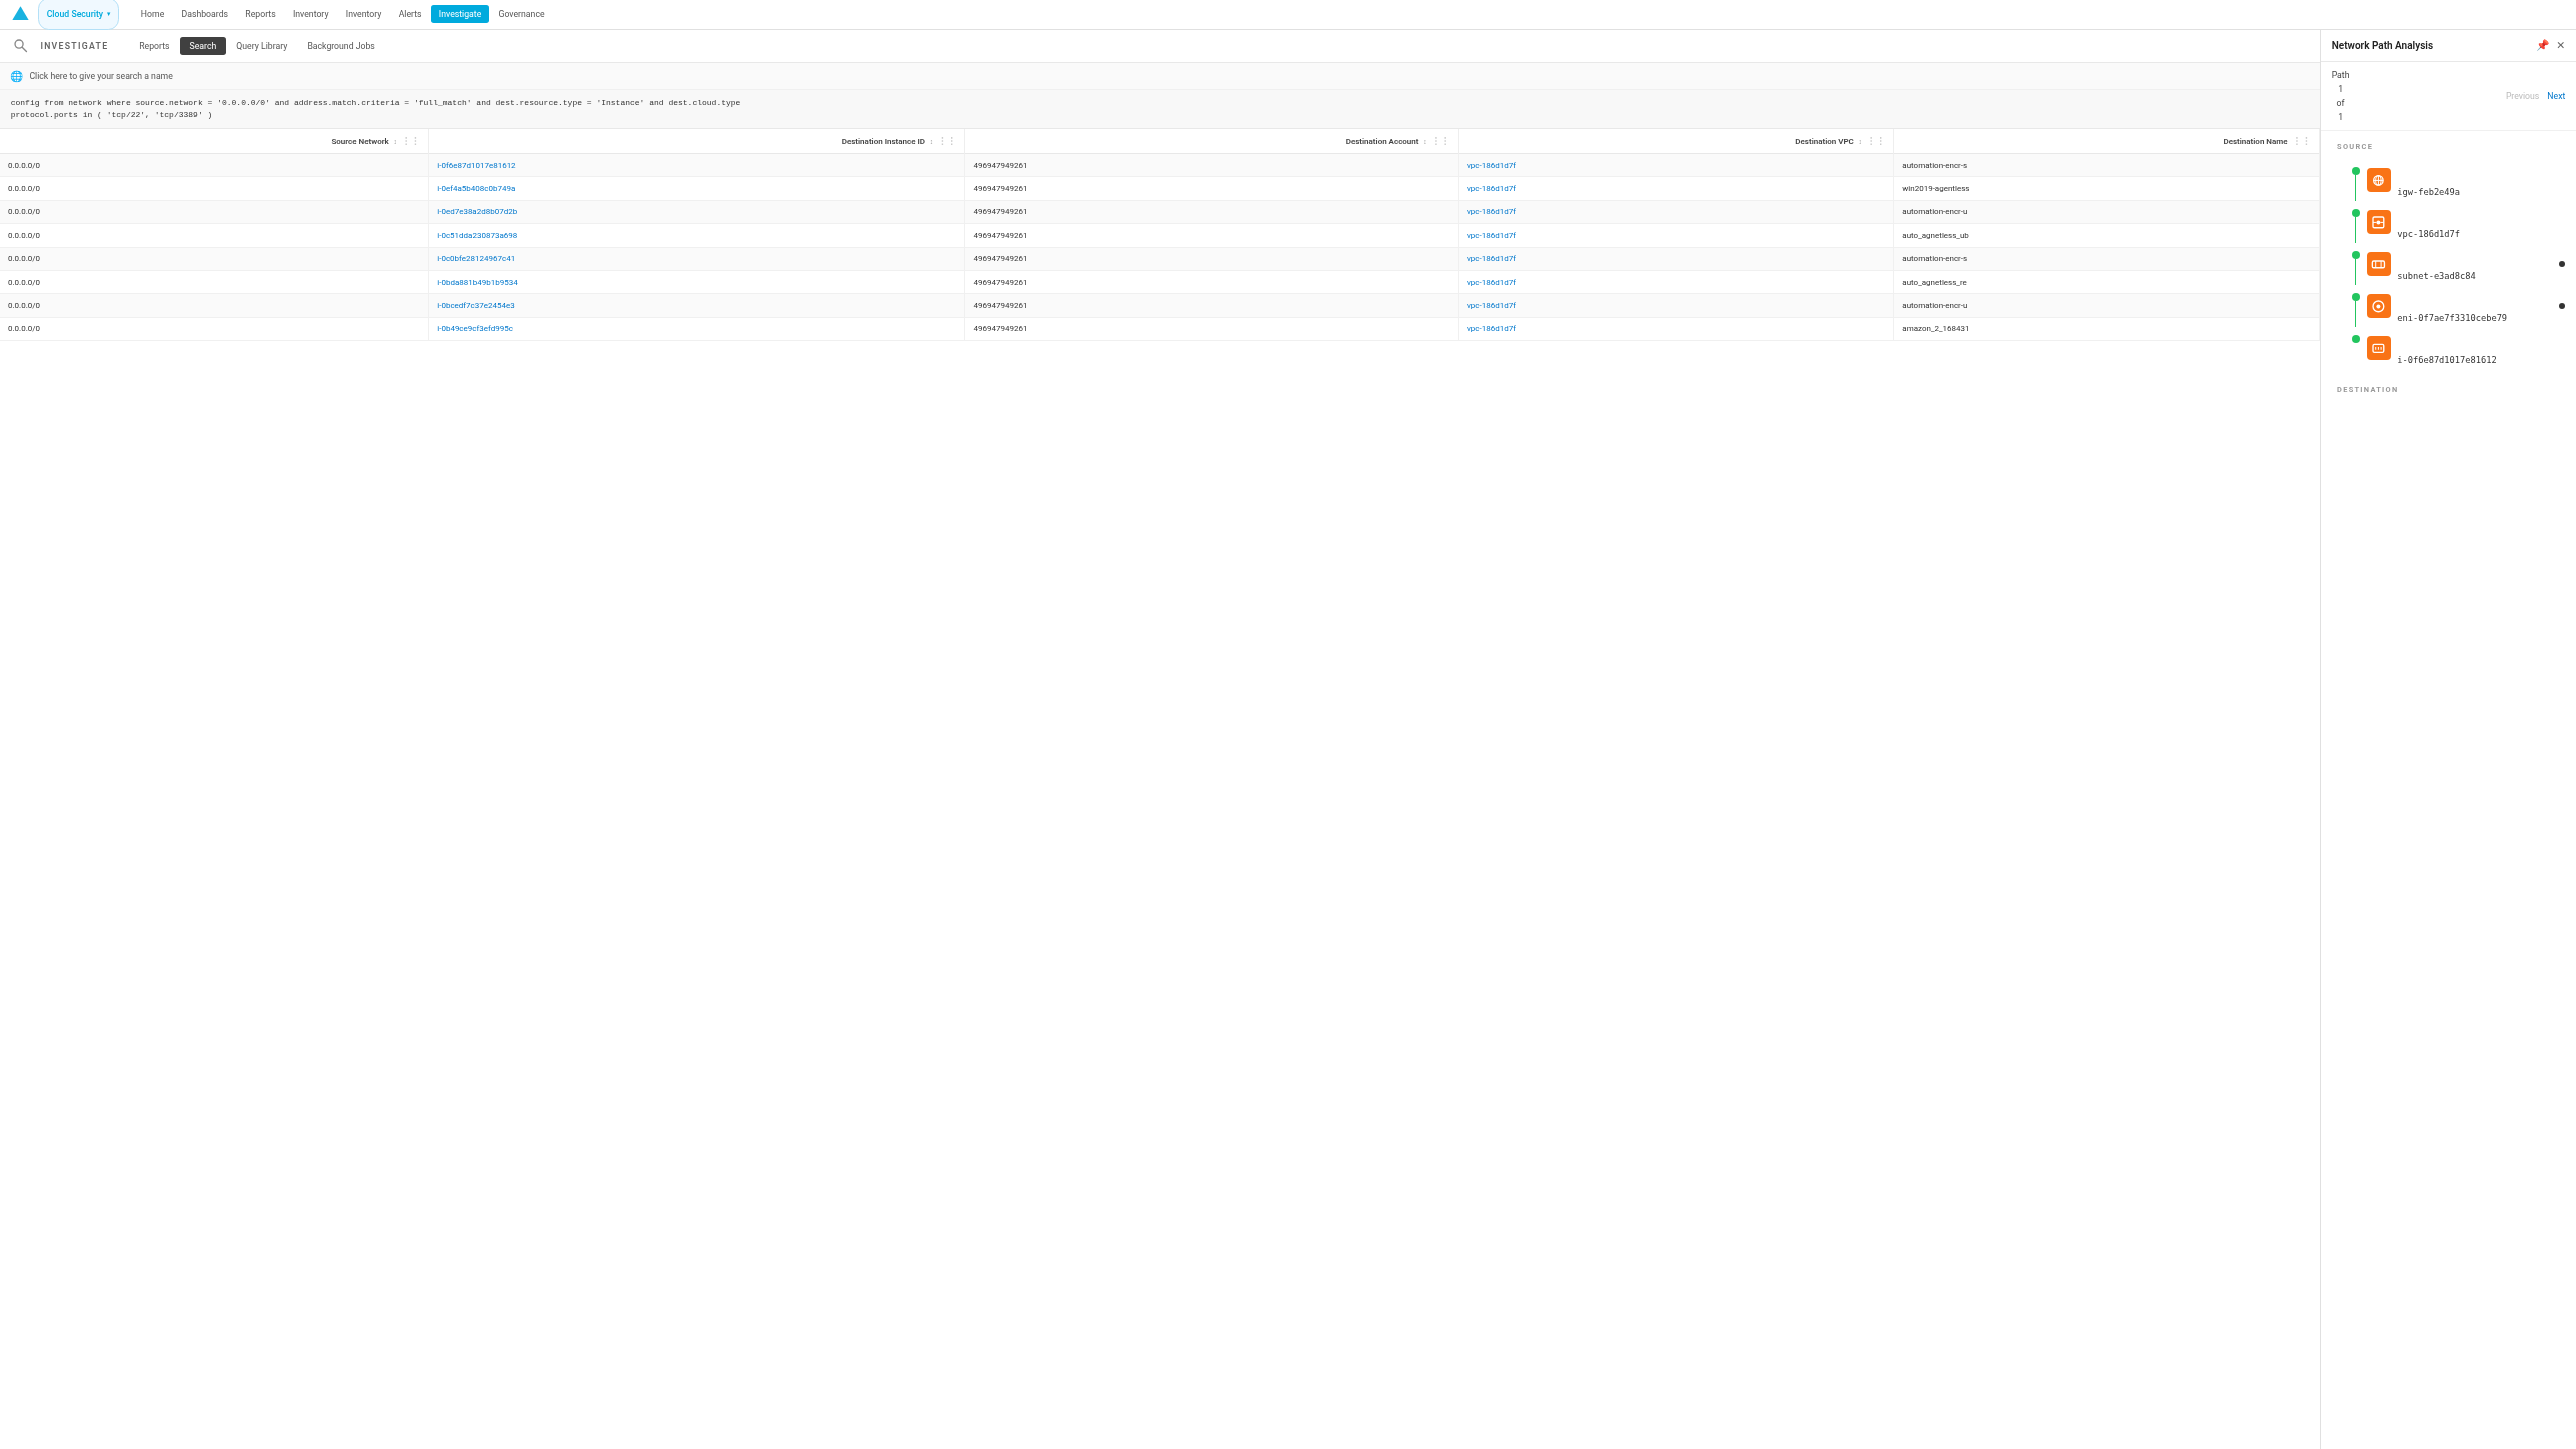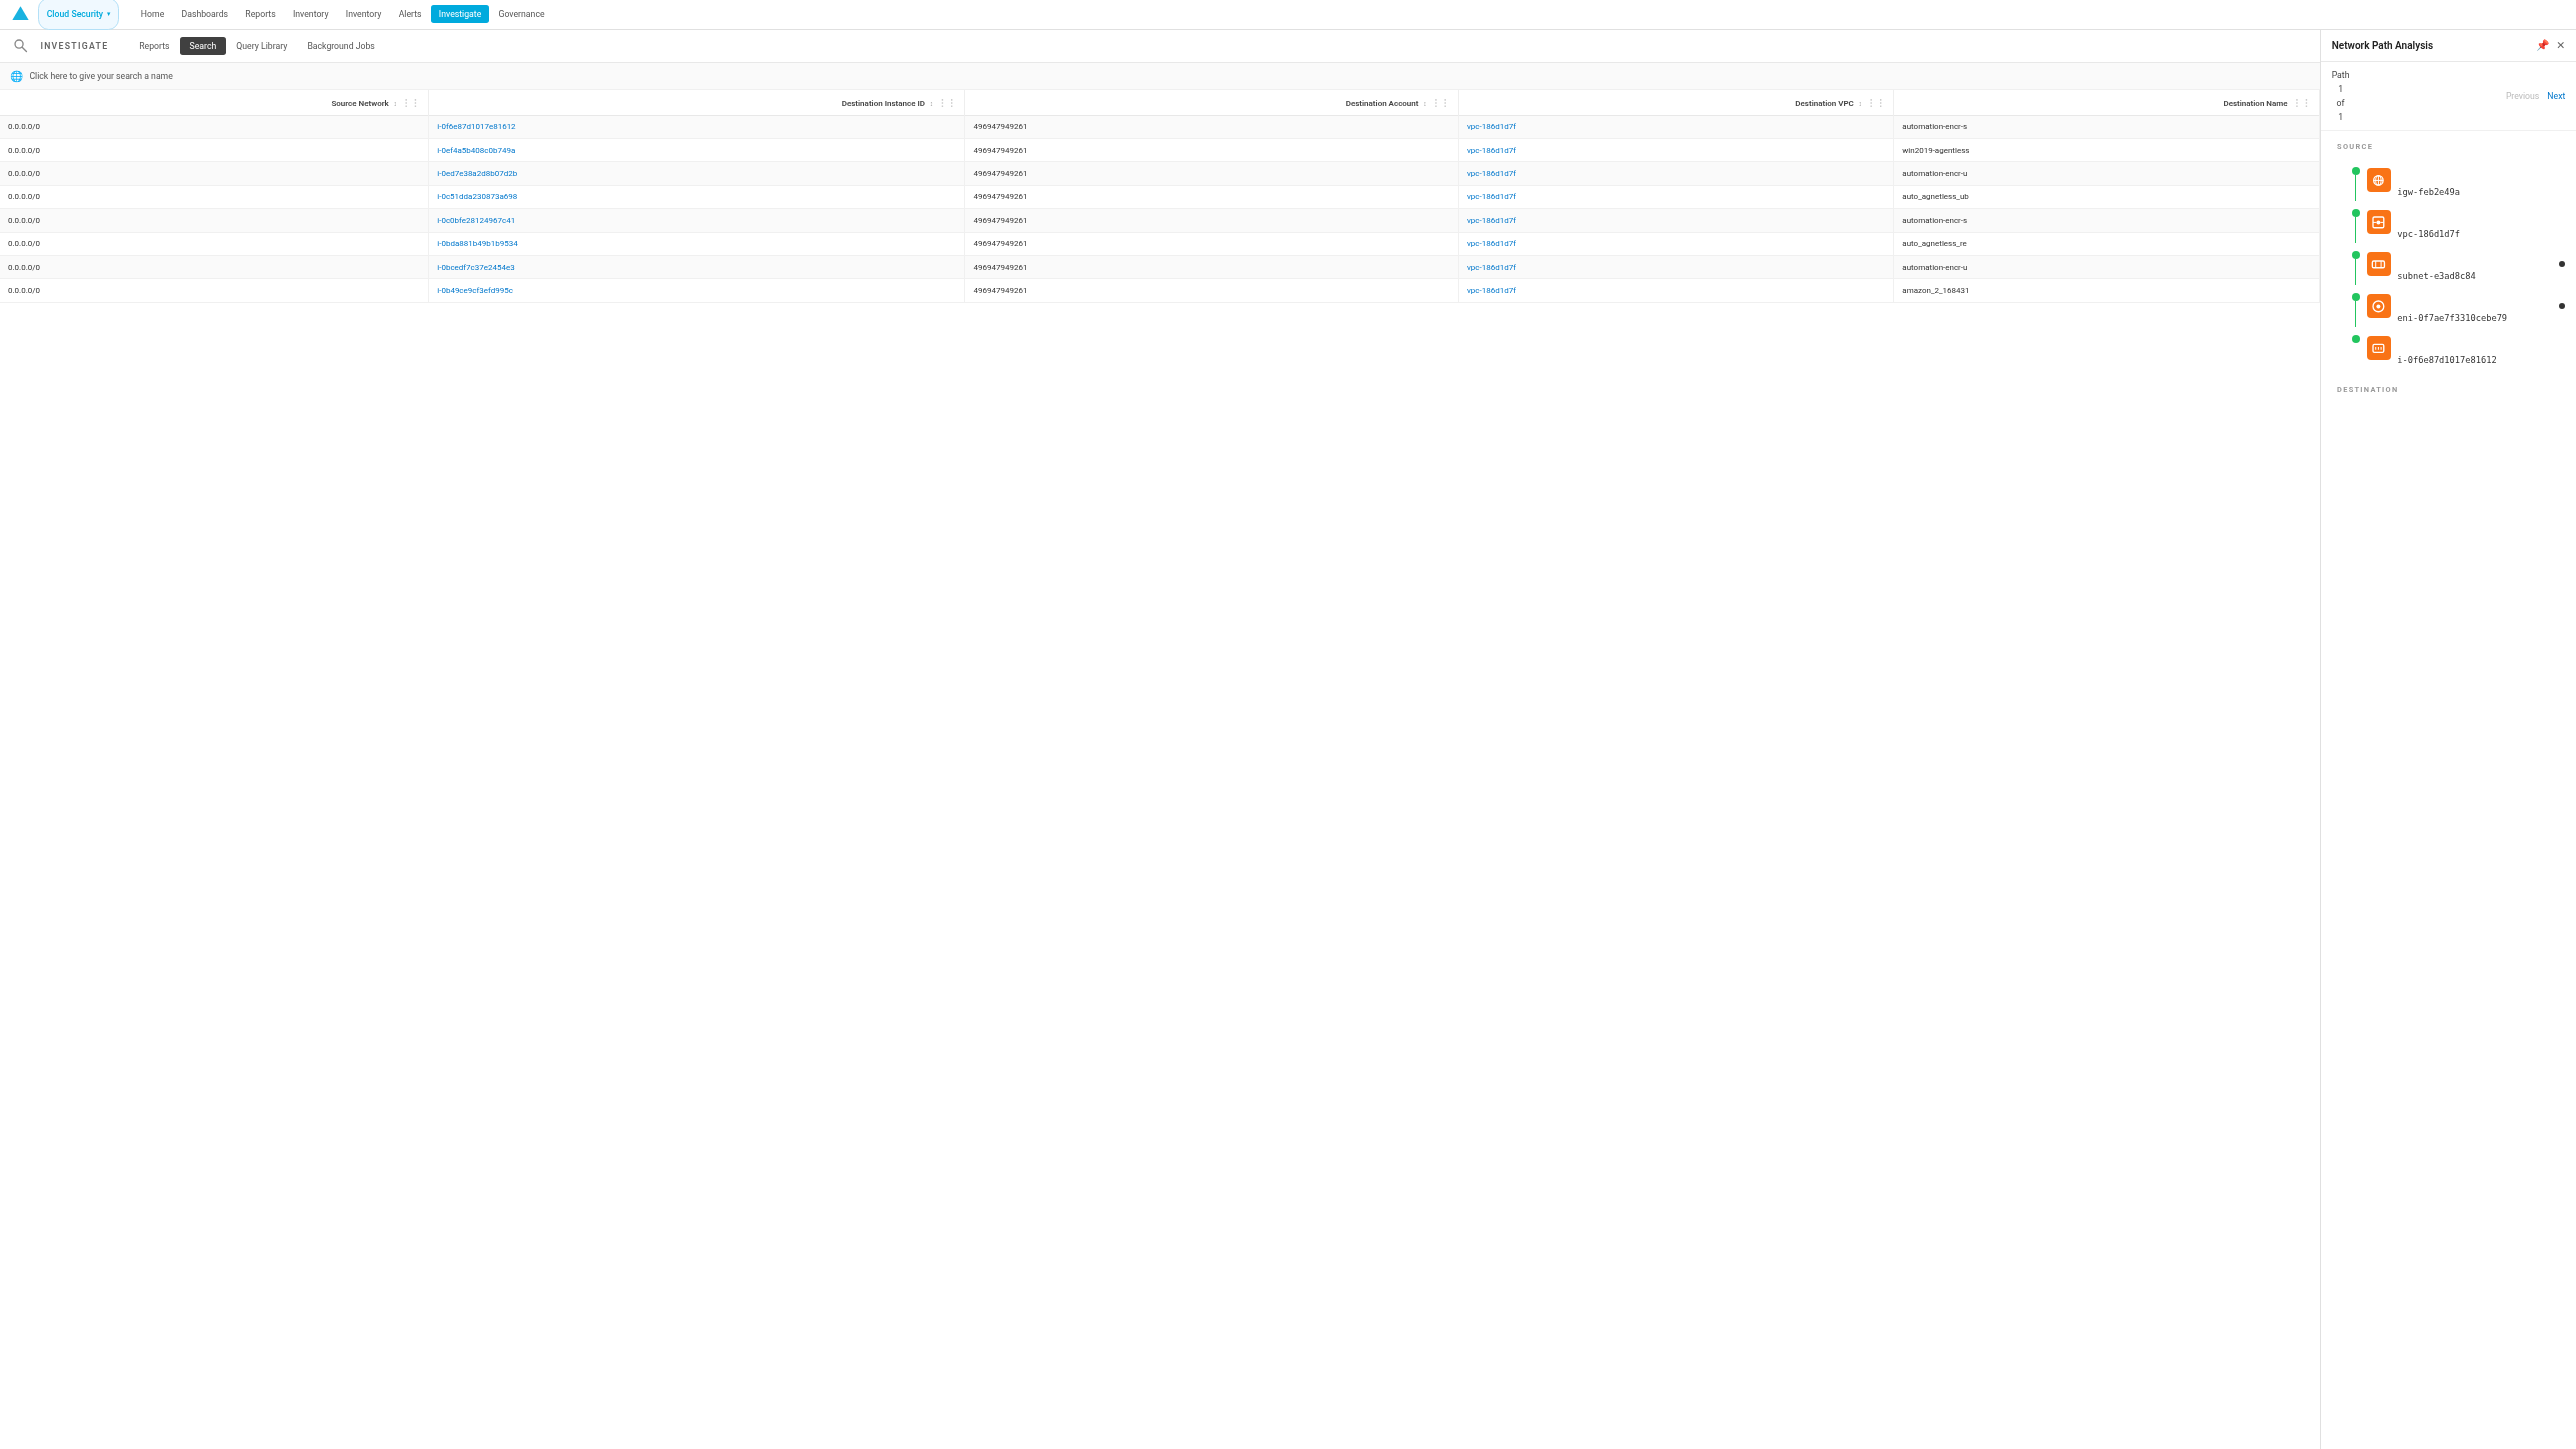--- a/index.html
+++ b/index.html
@@ -130,20 +130,24 @@
         <div class="sub-tab">Query Library</div>
         <div class="sub-tab">Background Jobs</div>
       </div>
     </div>
 
     <div class="search-name-bar">
       <span class="globe-icon">🌐</span>
       <span class="search-name-text">Click here to give your search a name</span>
     </div>
 
+    <div class="query-box">
+      <div class="query-text">config from network where source.network = '0.0.0.0/0' and address.match.criteria = 'full_match' and dest.resource.type = 'Instance' and dest.cloud.type
+protocol.ports in ( 'tcp/22', 'tcp/3389' )</div>
+    </div>
 
     <div class="table-area">
       <table>
         <thead>
           <tr>
             <th>
               <span>Source Network</span>
               <span class="sort-icon">↕</span>
               <span class="drag-icon">⋮⋮</span>
             </th>

